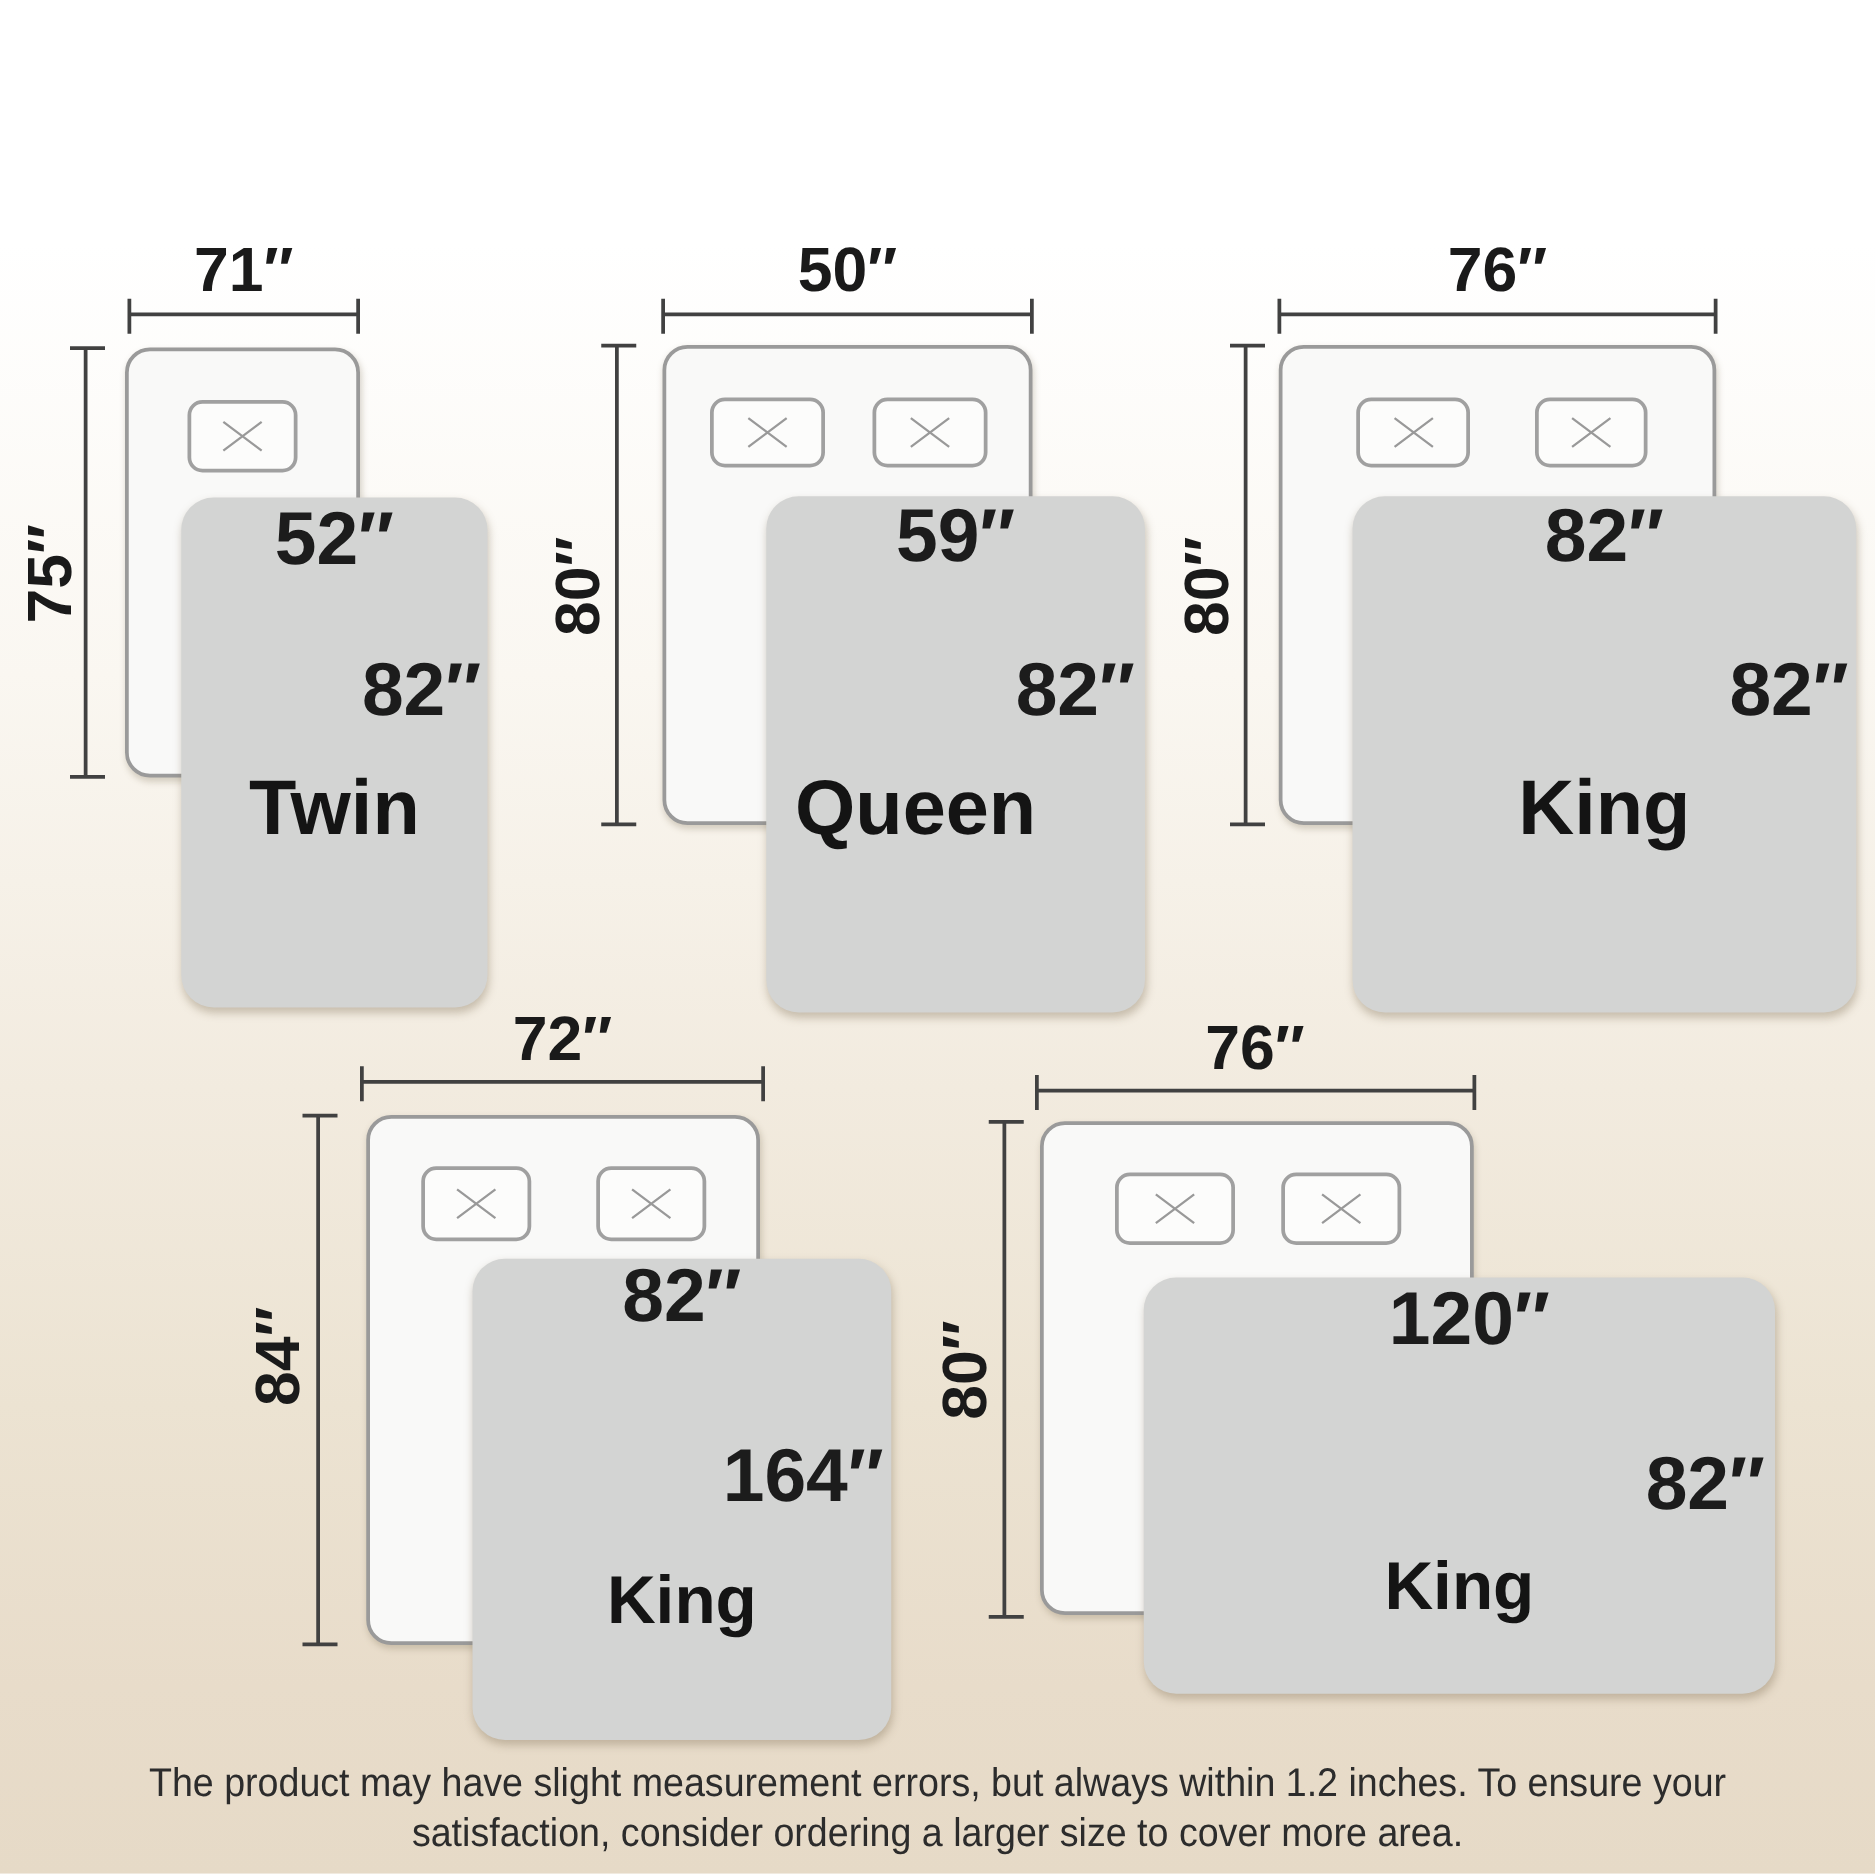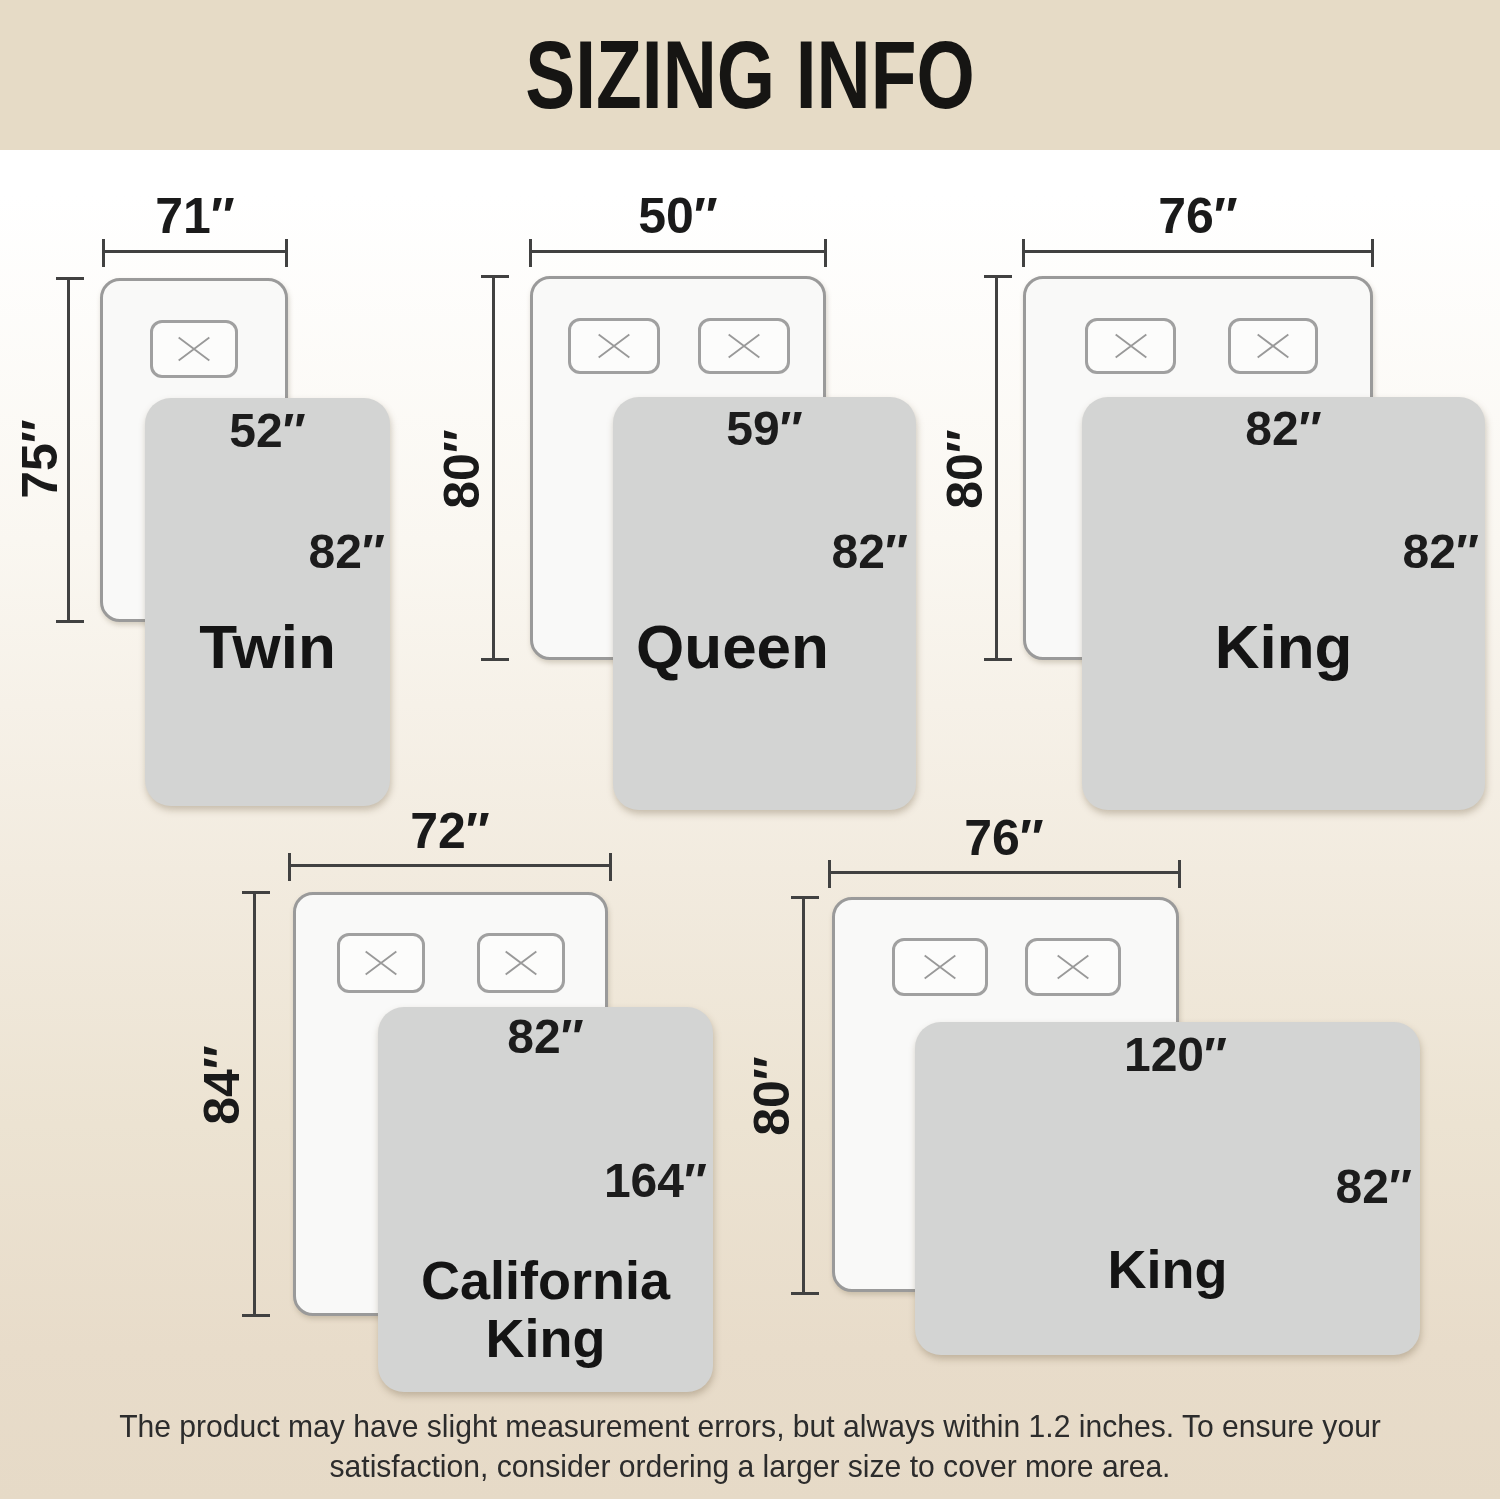--- a/index.html
+++ b/index.html
@@ -17,36 +17,33 @@
   .dim-v{position:absolute;width:0;border-left:3px solid #414141;}
   .dim-v::before,.dim-v::after{content:"";position:absolute;left:-14px;width:28px;height:3px;background:#414141;}
   .dim-v::before{top:-1px;}
   .dim-v::after{bottom:-1px;}
   .dim-label{position:absolute;font-size:50px;font-weight:bold;color:#1a1a1a;text-align:center;height:52px;line-height:52px;white-space:nowrap;}
   .dim-label.rot{width:120px;transform:rotate(-90deg);transform-origin:center center;}
   .bed{position:absolute;background:#f9f9f8;border:3px solid #9a9a9a;border-radius:20px;box-shadow:1px 3px 5px rgba(130,115,88,0.30);box-sizing:border-box;}
   .pillow{position:absolute;background:#fcfcfb;border:3px solid #a0a0a0;border-radius:12px;box-sizing:border-box;display:flex;align-items:center;justify-content:center;}
   .pillow svg{width:46px;height:38px;display:block;}
   .blanket{position:absolute;background:#d3d4d3;border-radius:26px;box-shadow:1px 4px 7px rgba(125,110,85,0.38);}
-  .bnum{position:absolute;font-size:48px;font-weight:bold;color:#1c1c1c;height:50px;line-height:50px;white-space:nowrap;}
+  .bnum{position:absolute;font-size:60px;font-weight:bold;color:#1c1c1c;height:50px;line-height:50px;white-space:nowrap;}
   .bnum.center{text-align:center;}
   .bnum.right{text-align:right;}
   .bname{position:absolute;text-align:center;font-weight:bold;color:#141414;font-size:62px;line-height:62px;}
   .bname.small{font-size:54px;line-height:58px;}
   .nline{display:block;}
   .footer{position:absolute;left:0;top:1406px;width:1500px;text-align:center;color:#2c2c2c;font-size:32px;line-height:40px;transform:scaleX(0.94);}
 </style>
 </head>
 <body>
 
 <div id="canvas">
 
-  <div class="band">
-    <div class="title">SIZING INFO</div>
-  </div>
 
   <div>
     <div class="dim-h" style="left:103px;top:250px;width:184px"></div>
     <div class="dim-label" style="left:95px;top:190px;width:200px">71″</div>
     <div class="dim-v" style="left:67px;top:278px;height:344px"></div>
     <div class="dim-label rot" style="left:-20px;top:433px">75″</div>
     <div class="bed" style="left:100px;top:278px;width:188px;height:344px"></div>
     <div class="pillow" style="left:150px;top:320px;width:88px;height:58px">
       <svg viewBox="0 0 60 40">
           <path d="M10 5 L50 35 M50 5 L10 35" stroke="#999999" stroke-width="2.4" fill="none"></path>
@@ -124,21 +121,20 @@
     </div>
     <div class="pillow" style="left:477px;top:933px;width:88px;height:60px">
       <svg viewBox="0 0 60 40">
           <path d="M10 5 L50 35 M50 5 L10 35" stroke="#999999" stroke-width="2.4" fill="none"></path>
         </svg>
     </div>
     <div class="blanket" style="left:378px;top:1007px;width:335px;height:385px"></div>
     <div class="bnum center" style="left:378px;top:1012px;width:335px">82″</div>
     <div class="bnum right" style="left:378px;top:1156px;width:329px">164″</div>
     <div class="bname small" style="left:378px;top:1251px;width:335px">
-      <span class="nline">California</span>
         <span class="nline">King</span>
     </div>
   </div>
 
   <div>
     <div class="dim-h" style="left:829px;top:871px;width:351px"></div>
     <div class="dim-label" style="left:904px;top:812px;width:200px">76″</div>
     <div class="dim-v" style="left:802px;top:897px;height:397px"></div>
     <div class="dim-label rot" style="left:712px;top:1070px">80″</div>
     <div class="bed" style="left:832px;top:897px;width:347px;height:395px"></div>

